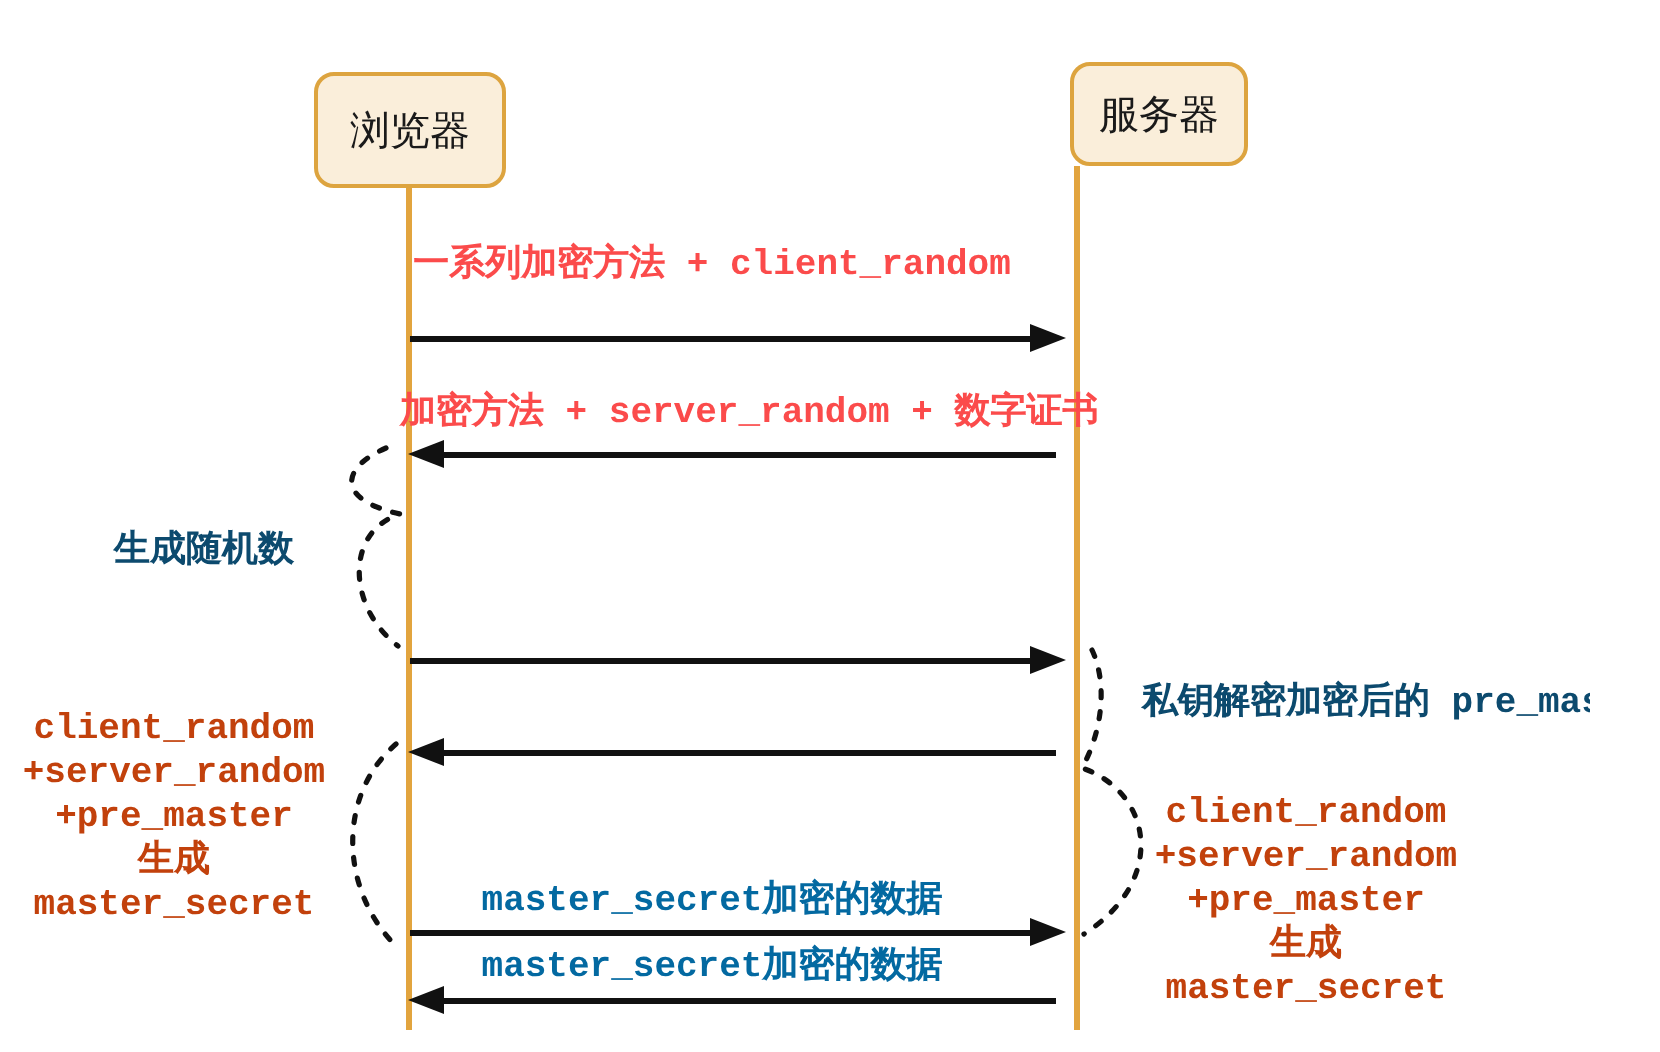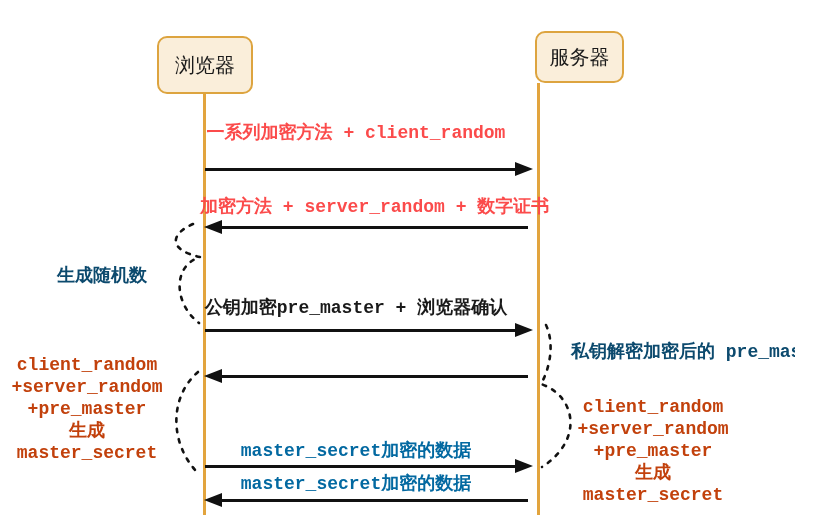--- a/index.html
+++ b/index.html
@@ -81,21 +81,20 @@
     </div>
   <div class="arrow right a5">
       <span class="head"></span>
     </div>
   <div class="arrow left  a6">
       <span class="head"></span>
     </div>
 
   <div class="msg m1 c-red">一系列加密方法 + client_random</div>
   <div class="msg m2 c-red">加密方法  + server_random + 数字证书</div>
-  <div class="msg m3 c-black">公钥加密pre_master + 浏览器确认</div>
   <div class="msg m5 c-green">master_secret加密的数据</div>
   <div class="msg m6 c-green">master_secret加密的数据</div>
 
 
   <div class="note note-genrandom c-magenta">
     <div>生成随机数</div>
   </div>
 
   <div class="note note-leftblue c-blue">
     <div>client_random</div>

